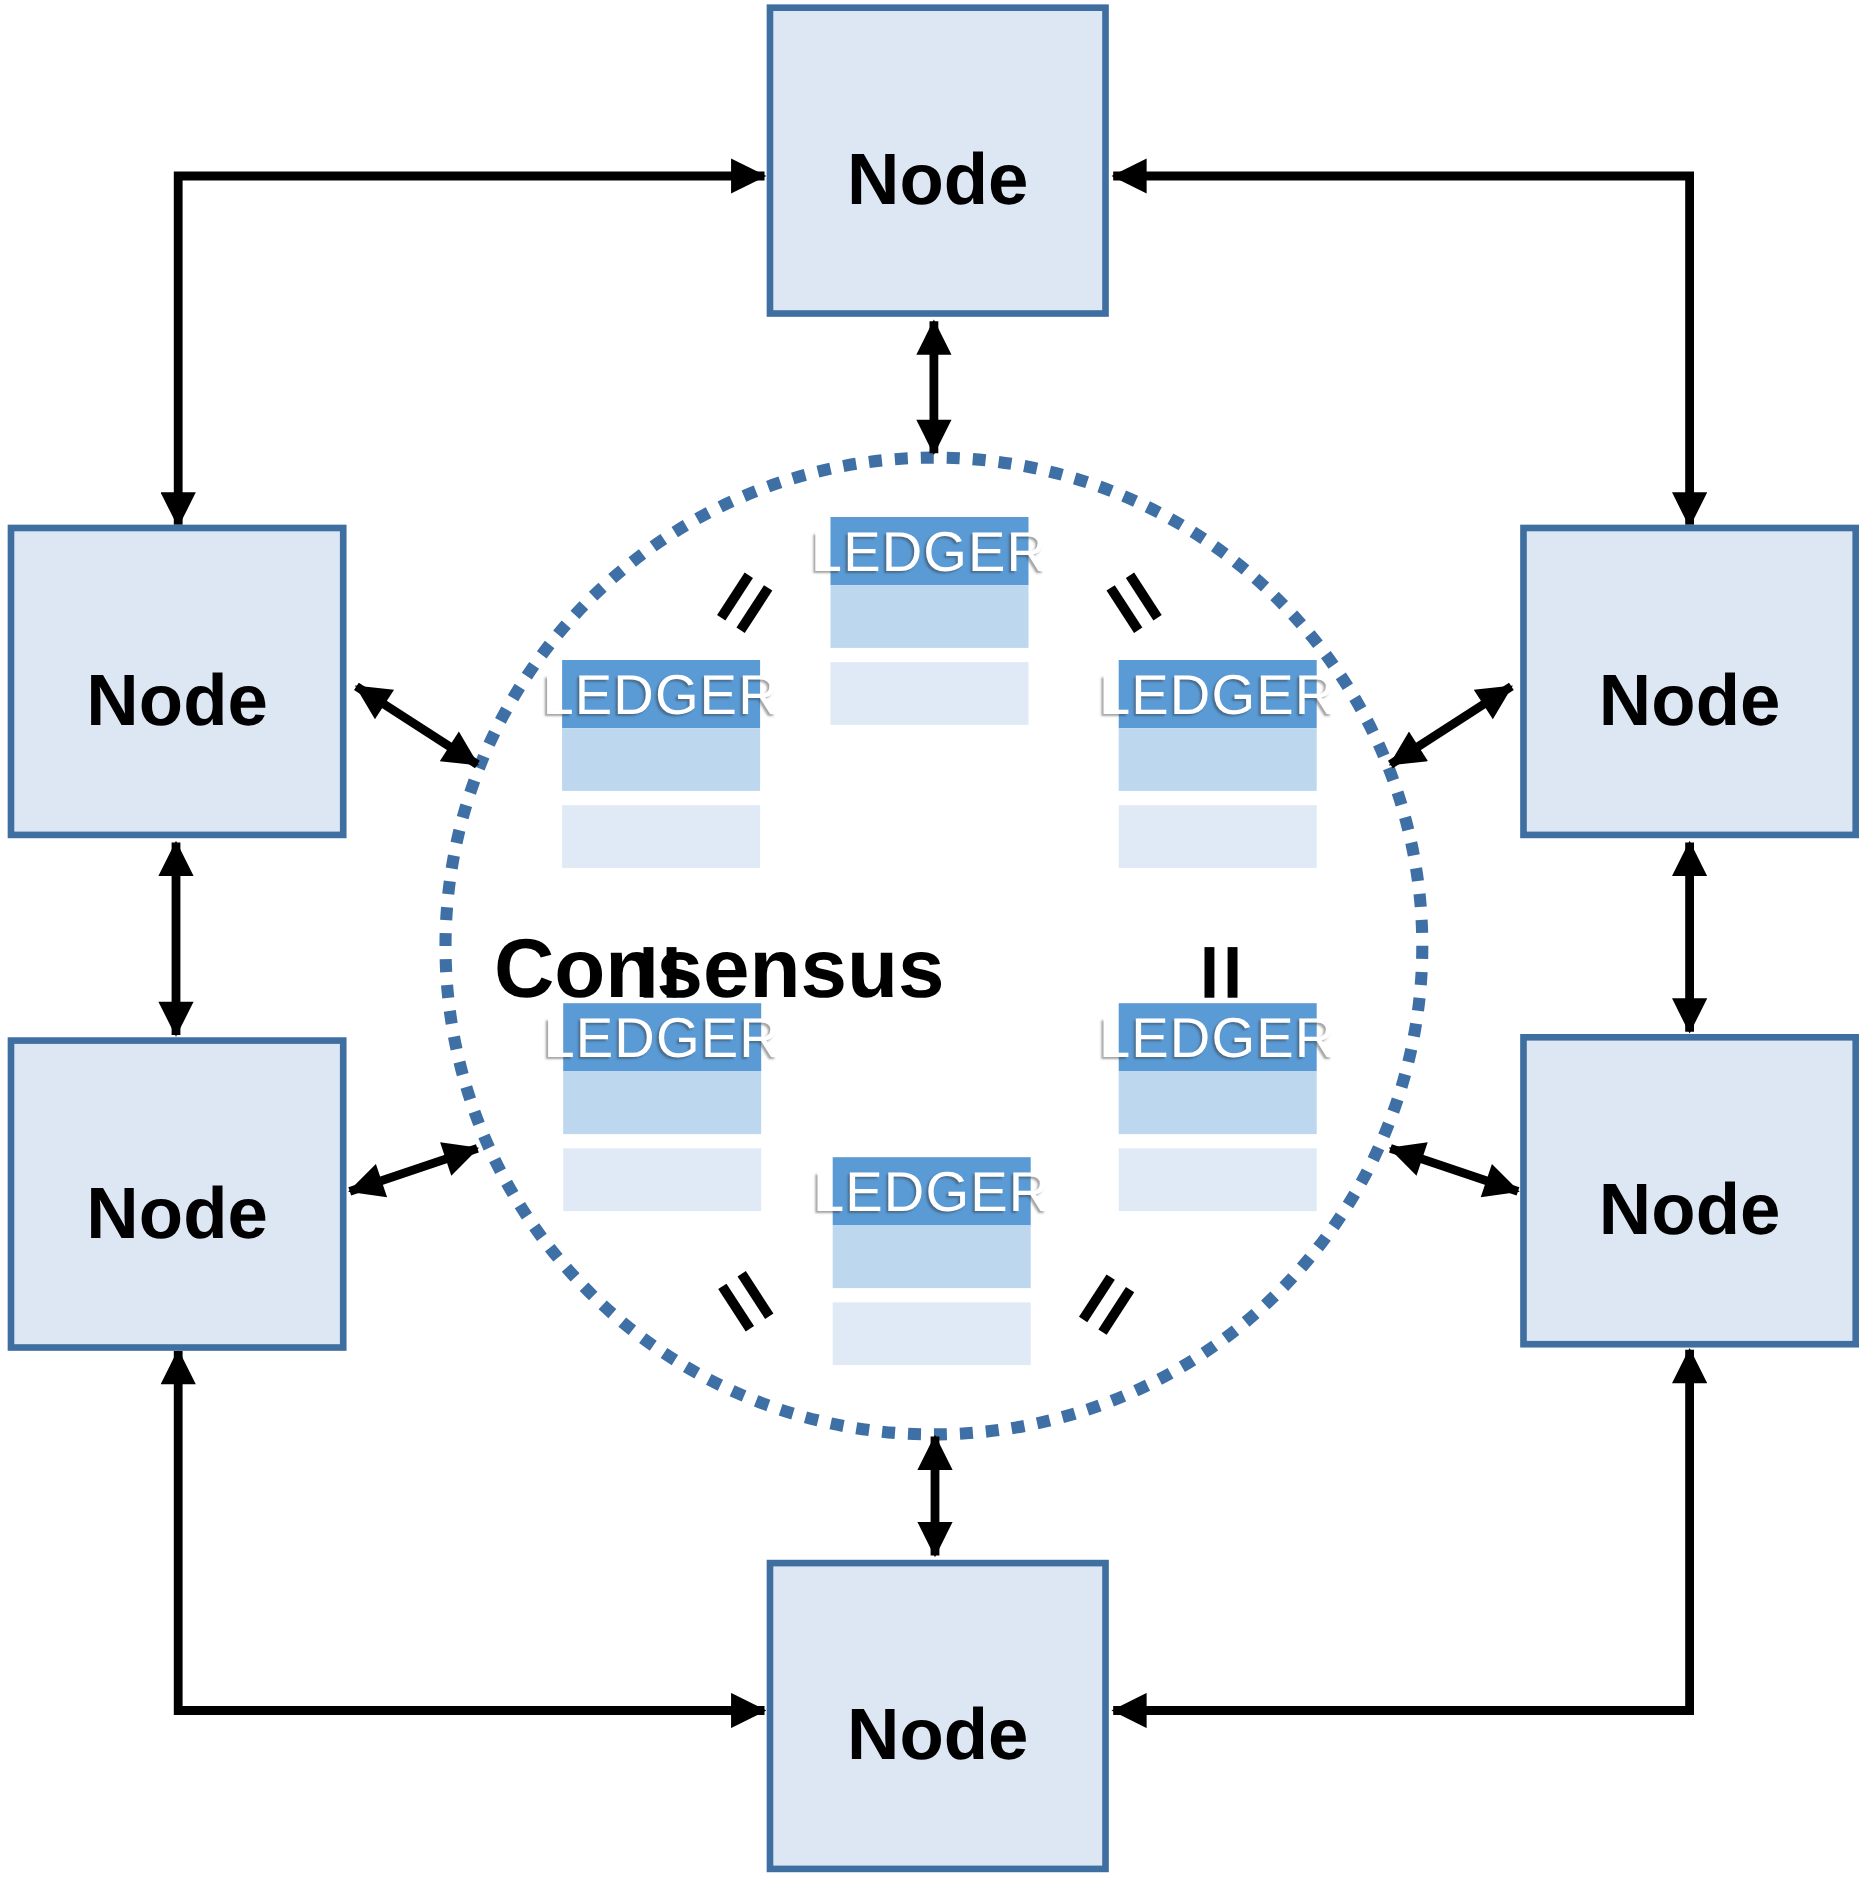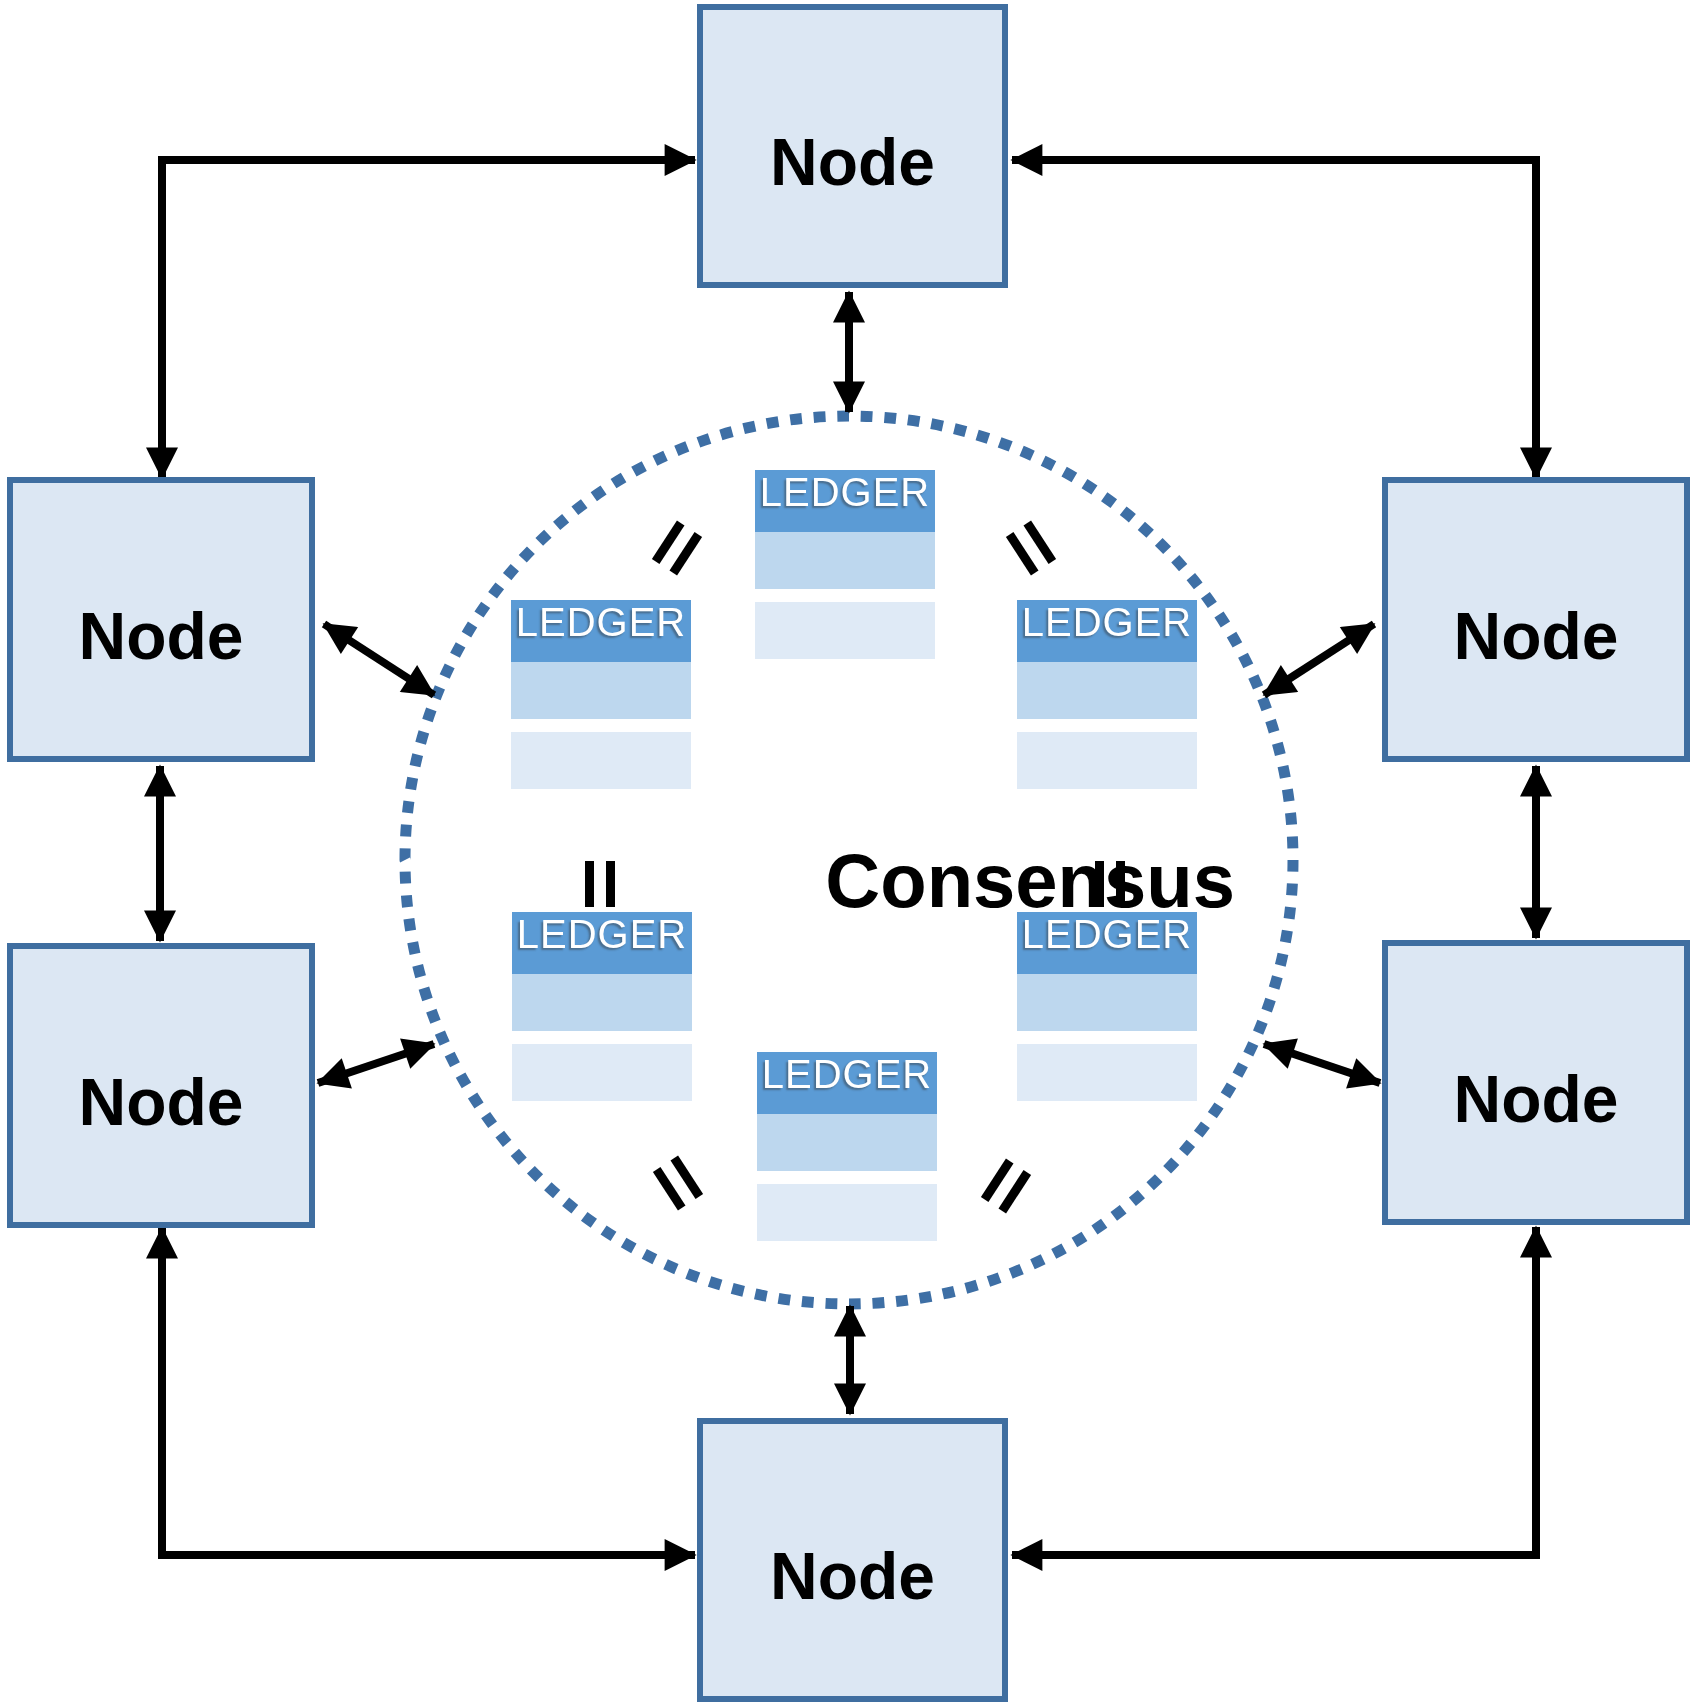--- a/index.html
+++ b/index.html
@@ -25,37 +25,37 @@
   .node-label{
     font-weight:bold;font-size:66px;color:var(--text,#000);
     letter-spacing:0px;
     margin-top:32px;
   }
 
   .ledger{position:absolute;width:180px;}
   .ledger-header{
     height:62px;background:var(--ledger-header,#5b9bd5);
     color:var(--ledger-text,#fff);
-    display:flex;justify-content:center;
-    font-size:40px;letter-spacing:1px;
+    display:flex;align-items:center;justify-content:center;
+    font-size:51px;letter-spacing:1px;
     text-shadow:-2px 2px 2px rgba(50,50,50,0.45);
   }
   .ledger-row{height:57px;margin-bottom:13px;}
   .row1{background:var(--ledger-row1,#bdd7ee);}
   .row2{background:var(--ledger-row2,#dfeaf6);}
 
   .eq{
     position:absolute;width:46px;height:30px;
     display:flex;flex-direction:column;justify-content:space-between;
   }
   .eq .bar{display:block;width:46px;height:9px;background:var(--arrow,#000);}
 
   .consensus{
-    position:absolute;left:435px;top:839px;width:800px;height:84px;
-    line-height:84px;text-align:right;
+    position:absolute;left:449px;top:839px;width:800px;height:84px;
+    line-height:84px;text-align:left;
     font-weight:bold;font-size:76px;color:var(--text,#000);
   }
 </style>
 </head>
 <body>
 
 <div id="canvas">
 
   <svg id="connector-layer" width="1698" height="1706" viewBox="0 0 1698 1706">
     <defs>

